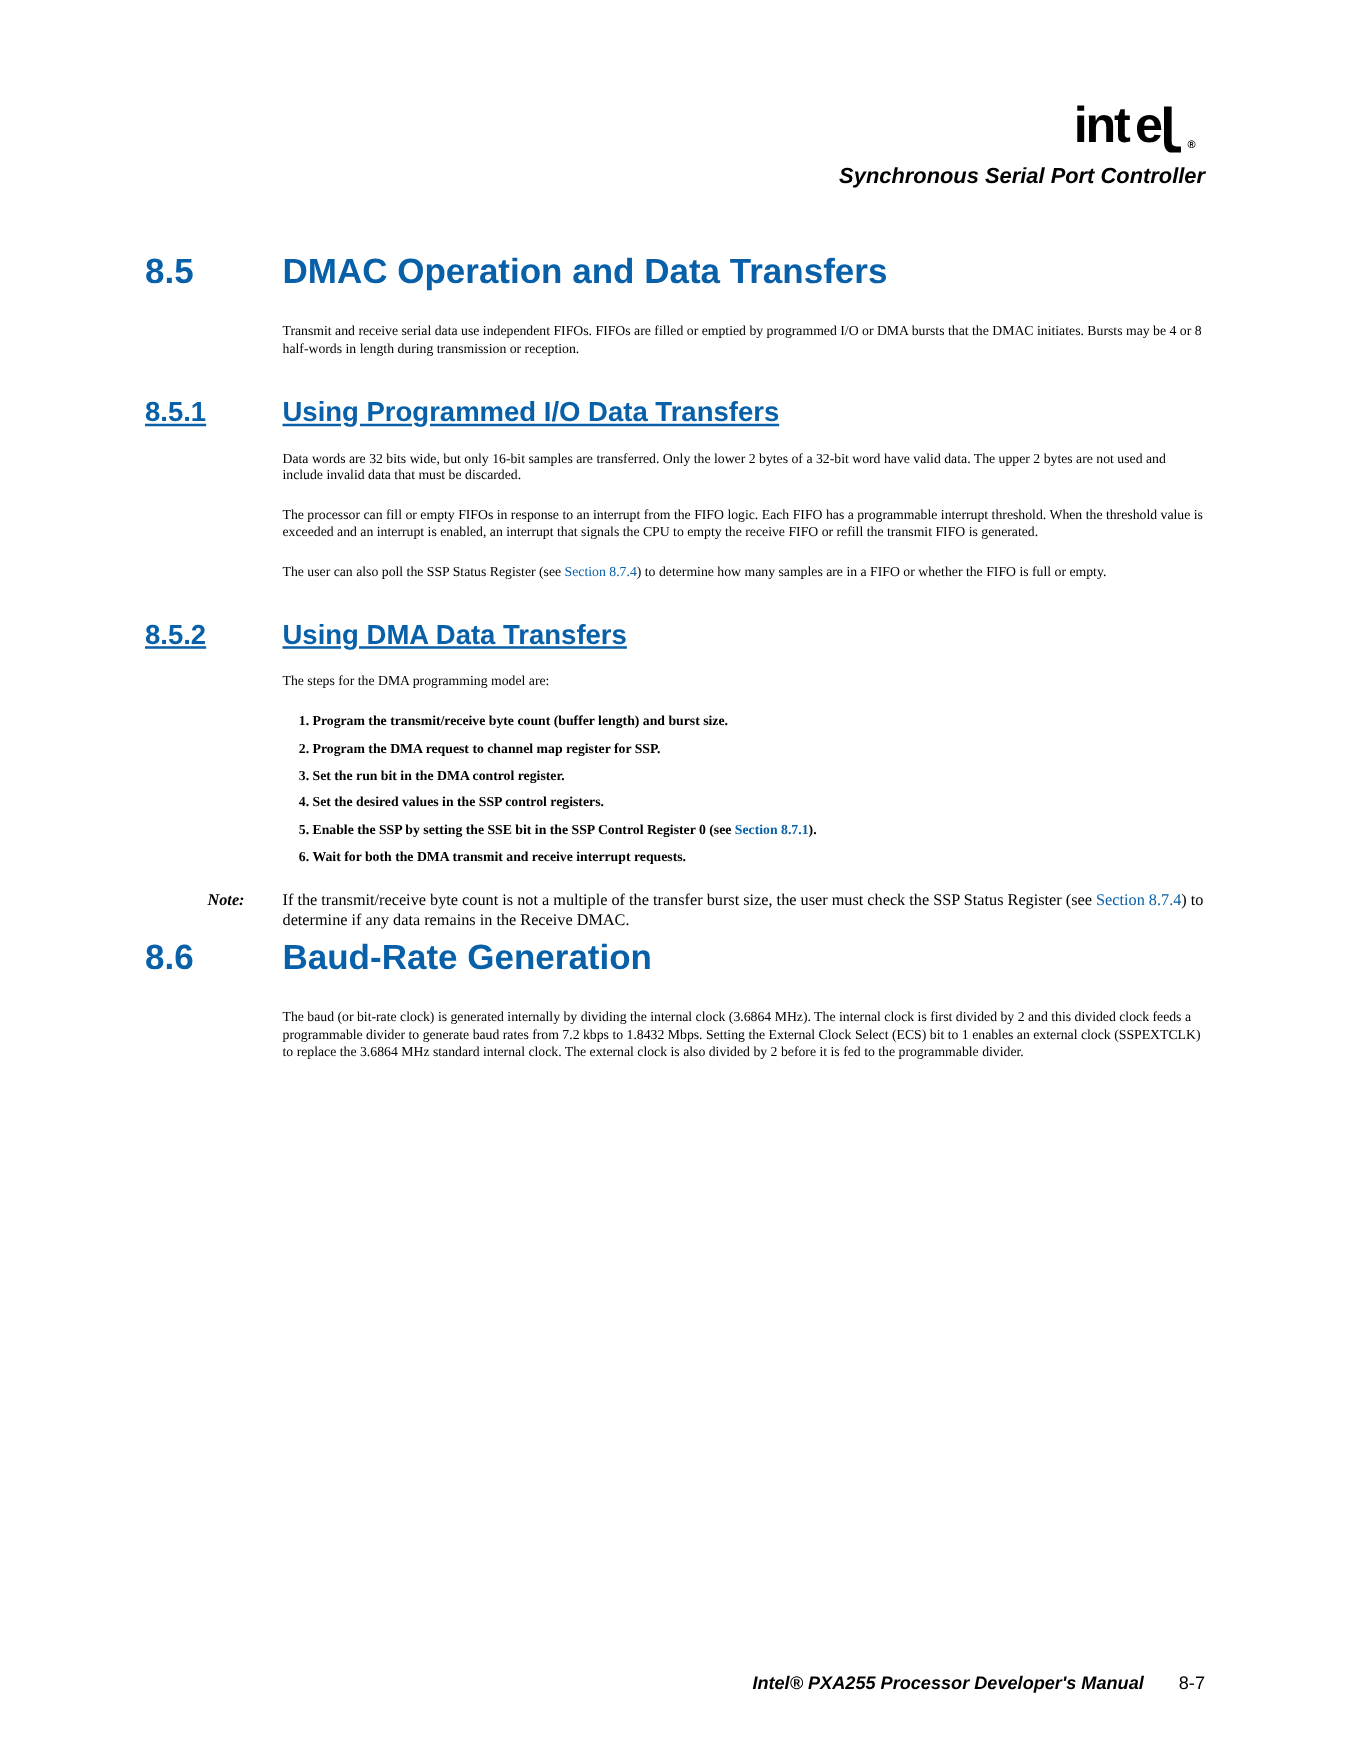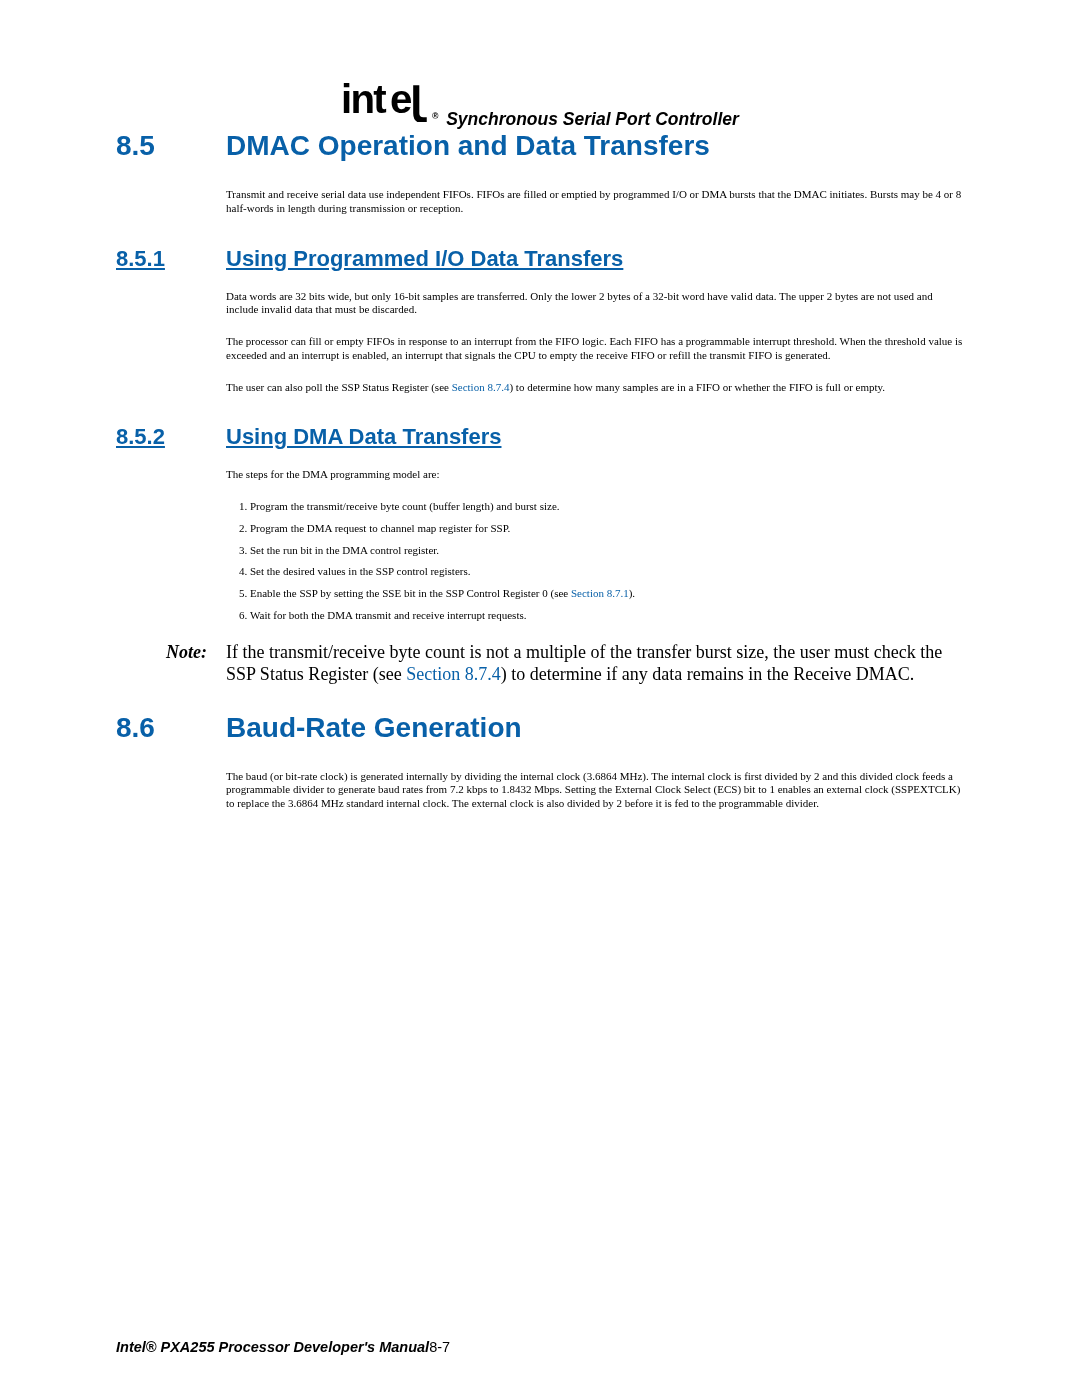--- a/index.html
+++ b/index.html
@@ -14,20 +14,22 @@
   .page {
     padding: 80px 116px 50px 116px;
     box-sizing: border-box;
     height: 100%;
     position: relative;
   }
   .header-row {
     display: flex;
     justify-content: center;
     align-items: flex-end;
+    margin-bottom: 50px;
+    flex-direction: column;
   }
   .logo {
     font-family: "Helvetica Neue", Arial, sans-serif;
     font-weight: 700;
     font-size: 50px;
     letter-spacing: -2px;
     position: relative;
     line-height: 1;
   }
   .header-title {
@@ -62,53 +64,55 @@
     margin-left: 110px;
     font-size: 11px;
     line-height: 1.25;
   }
   .body-block p {
     margin: 0 0 18px 0;
   }
   .body-block ol {
     margin: 4px 0 18px 0;
     padding-left: 24px;
+    font-weight: bold;
   }
   .body-block ol li {
     margin-bottom: 8px;
   }
   a.xref {
     color: #0860a8;
     text-decoration: none;
   }
   .note-row {
     display: flex;
     margin-left: 50px;
-    font-size: 18px;
+    font-size: 13px;
     line-height: 1.25;
-    margin-bottom: 26px;
+    margin-bottom: 6px;
   }
   .note-label {
     font-style: italic;
     font-weight: 700;
     width: 60px;
     flex: 0 0 60px;
   }
   .note-body {
     flex: 1;
   }
   .footer {
     position: absolute;
     bottom: 42px;
     left: 116px;
     right: 116px;
     display: flex;
-    justify-content: flex-start;
+    justify-content: flex-end;
     font-family: Arial, Helvetica, sans-serif;
     font-size: 14.5px;
+    gap: 28px;
   }
   .footer-left {
     font-style: italic;
     font-weight: 700;
   }
   .footer-right {
     font-weight: 400;
   }
   .intel-logo-svg {
     height: 42px;

